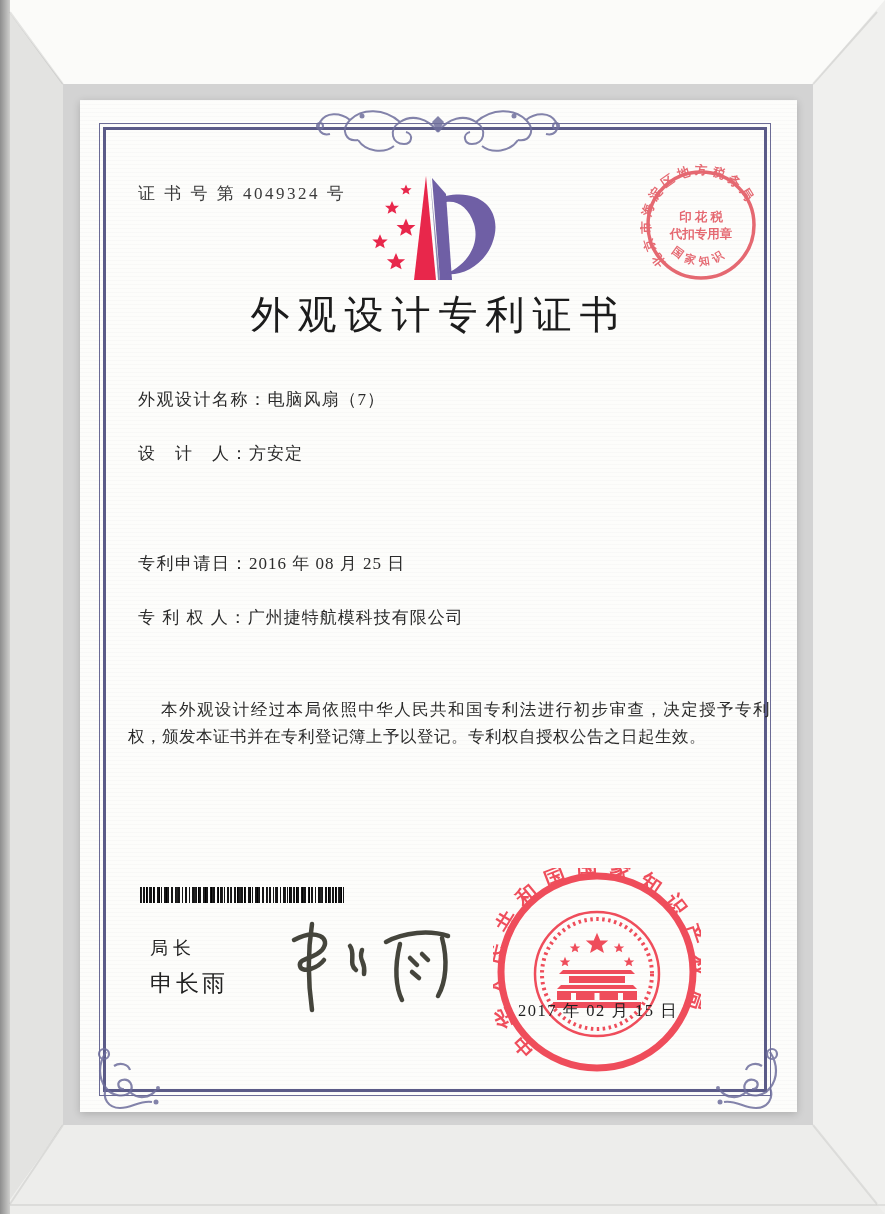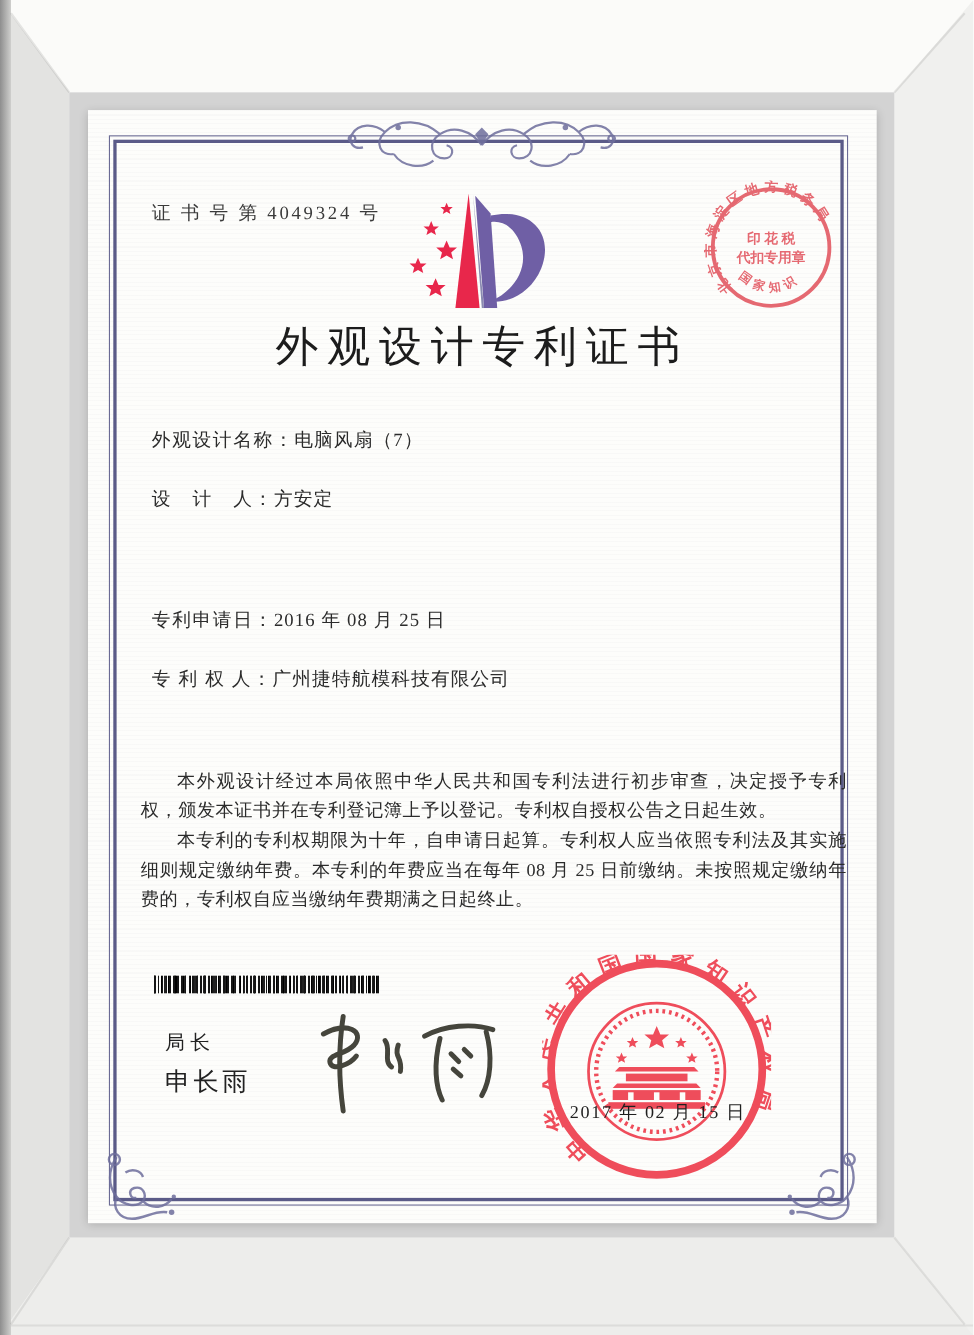--- a/index.html
+++ b/index.html
@@ -171,21 +171,20 @@
     </div>
     <div class="field f3">
       <span class="f-label">专利申请日：</span><span class="f-value">2016 年 08 月 25 日</span>
     </div>
     <div class="field f4">
       <span class="f-label">专 利 权 人：</span><span class="f-value">广州捷特航模科技有限公司</span>
     </div>
 
     <div class="paragraphs">
       <p class="par">本外观设计经过本局依照中华人民共和国专利法进行初步审查，决定授予专利权，颁发本证书并在专利登记簿上予以登记。专利权自授权公告之日起生效。</p>
-      <p class="par">本专利的专利权期限为十年，自申请日起算。专利权人应当依照专利法及其实施细则规定缴纳年费。本专利的年费应当在每年 08 月 25 日前缴纳。未按照规定缴纳年费的，专利权自应当缴纳年费期满之日起终止。</p>
     </div>
 
     <div class="barcode"></div>
 
     <div class="sig-title">局长</div>
     <div class="sig-name">申长雨</div>
 
     <svg class="signature" viewBox="0 0 225 108">
       <g stroke="#45453c" stroke-width="4.5" fill="none" stroke-linecap="round" stroke-linejoin="round">
         <path d="M62,14 C58,40 58,72 62,100"></path>

